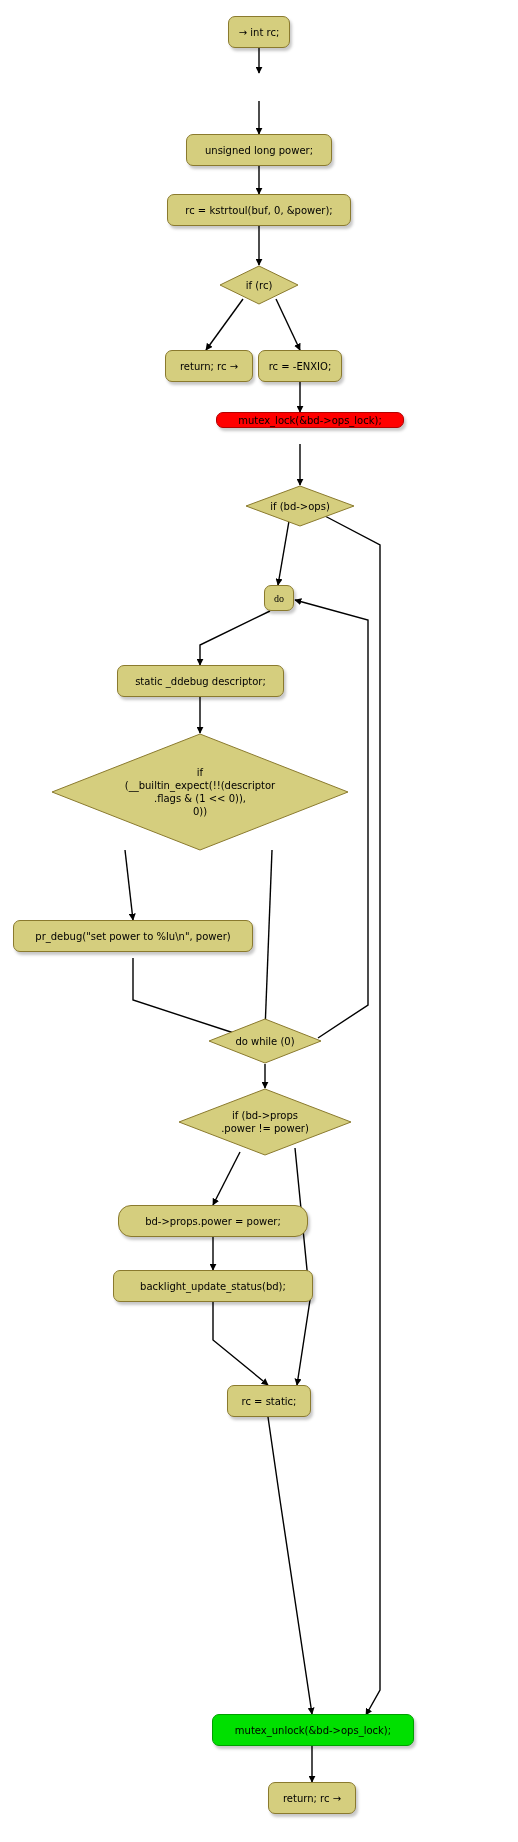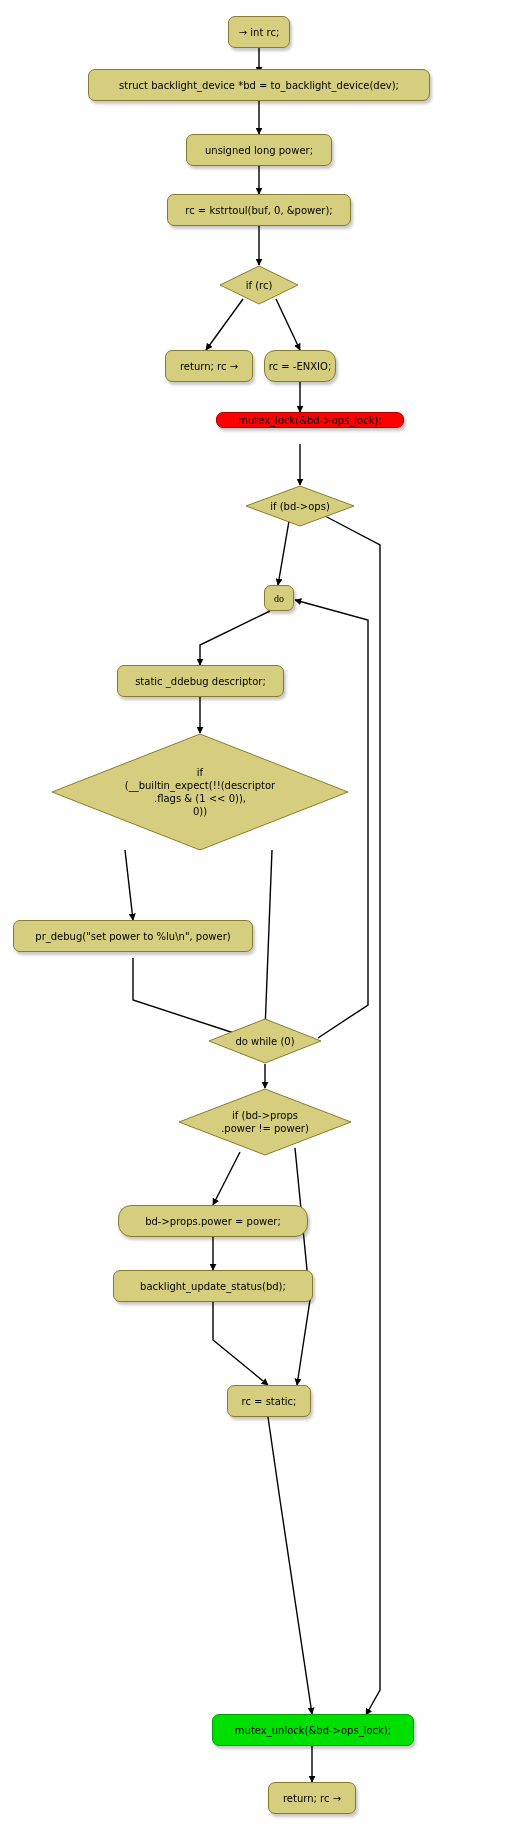--- a/index.html
+++ b/index.html
@@ -127,44 +127,41 @@
       <path d="M 268,1417 L 280,1500 L 312,1714"></path>
 
       <path d="M 312,1746 L 312,1782"></path>
     </g>
   </svg>
 
   <div class="node box" style="left:228px; top:16px; width:62px; height:32px;">
     <span>→ int rc;</span>
   </div>
 
-  <div class="node box" style="left:88px; top:69px; width:342px; height:32px;">
-    <span>struct backlight_device *bd = to_backlight_device(dev);</span>
-  </div>
 
   <div class="node box" style="left:186px; top:134px; width:146px; height:32px;">
     <span>unsigned long power;</span>
   </div>
 
   <div class="node box" style="left:167px; top:194px; width:184px; height:32px;">
     <span>rc = kstrtoul(buf, 0, &amp;power);</span>
   </div>
 
   <div class="node diamond" style="left:219px; top:265px; width:80px; height:40px;">
     <svg class="dshape" viewBox="0 0 80 40" preserveAspectRatio="none">
       <polygon points="40,1 79,20 40,39 1,20" fill="#d5ce7e" stroke="#8a7a2e" stroke-width="1"></polygon>
     </svg>
     <span class="dlabel">if (rc)</span>
   </div>
 
   <div class="node box" style="left:165px; top:350px; width:88px; height:32px;">
     <span>return; rc →</span>
   </div>
 
-  <div class="node box" style="left:264px; top:350px; width:72px; height:32px;border-radius:11px;">
+  <div class="node box" style="left:258px; top:350px; width:84px; height:32px;">
     <span>rc = -ENXIO;</span>
   </div>
 
   <div class="node box red" style="left:216px; top:412px; width:188px; height:16px;">
     <span>mutex_lock(&amp;bd-&gt;ops_lock);</span>
   </div>
 
   <div class="node diamond" style="left:245px; top:485px; width:110px; height:42px;">
     <svg class="dshape" viewBox="0 0 110 42" preserveAspectRatio="none">
       <polygon points="55,1 109,21 55,41 1,21" fill="#d5ce7e" stroke="#8a7a2e" stroke-width="1"></polygon>

